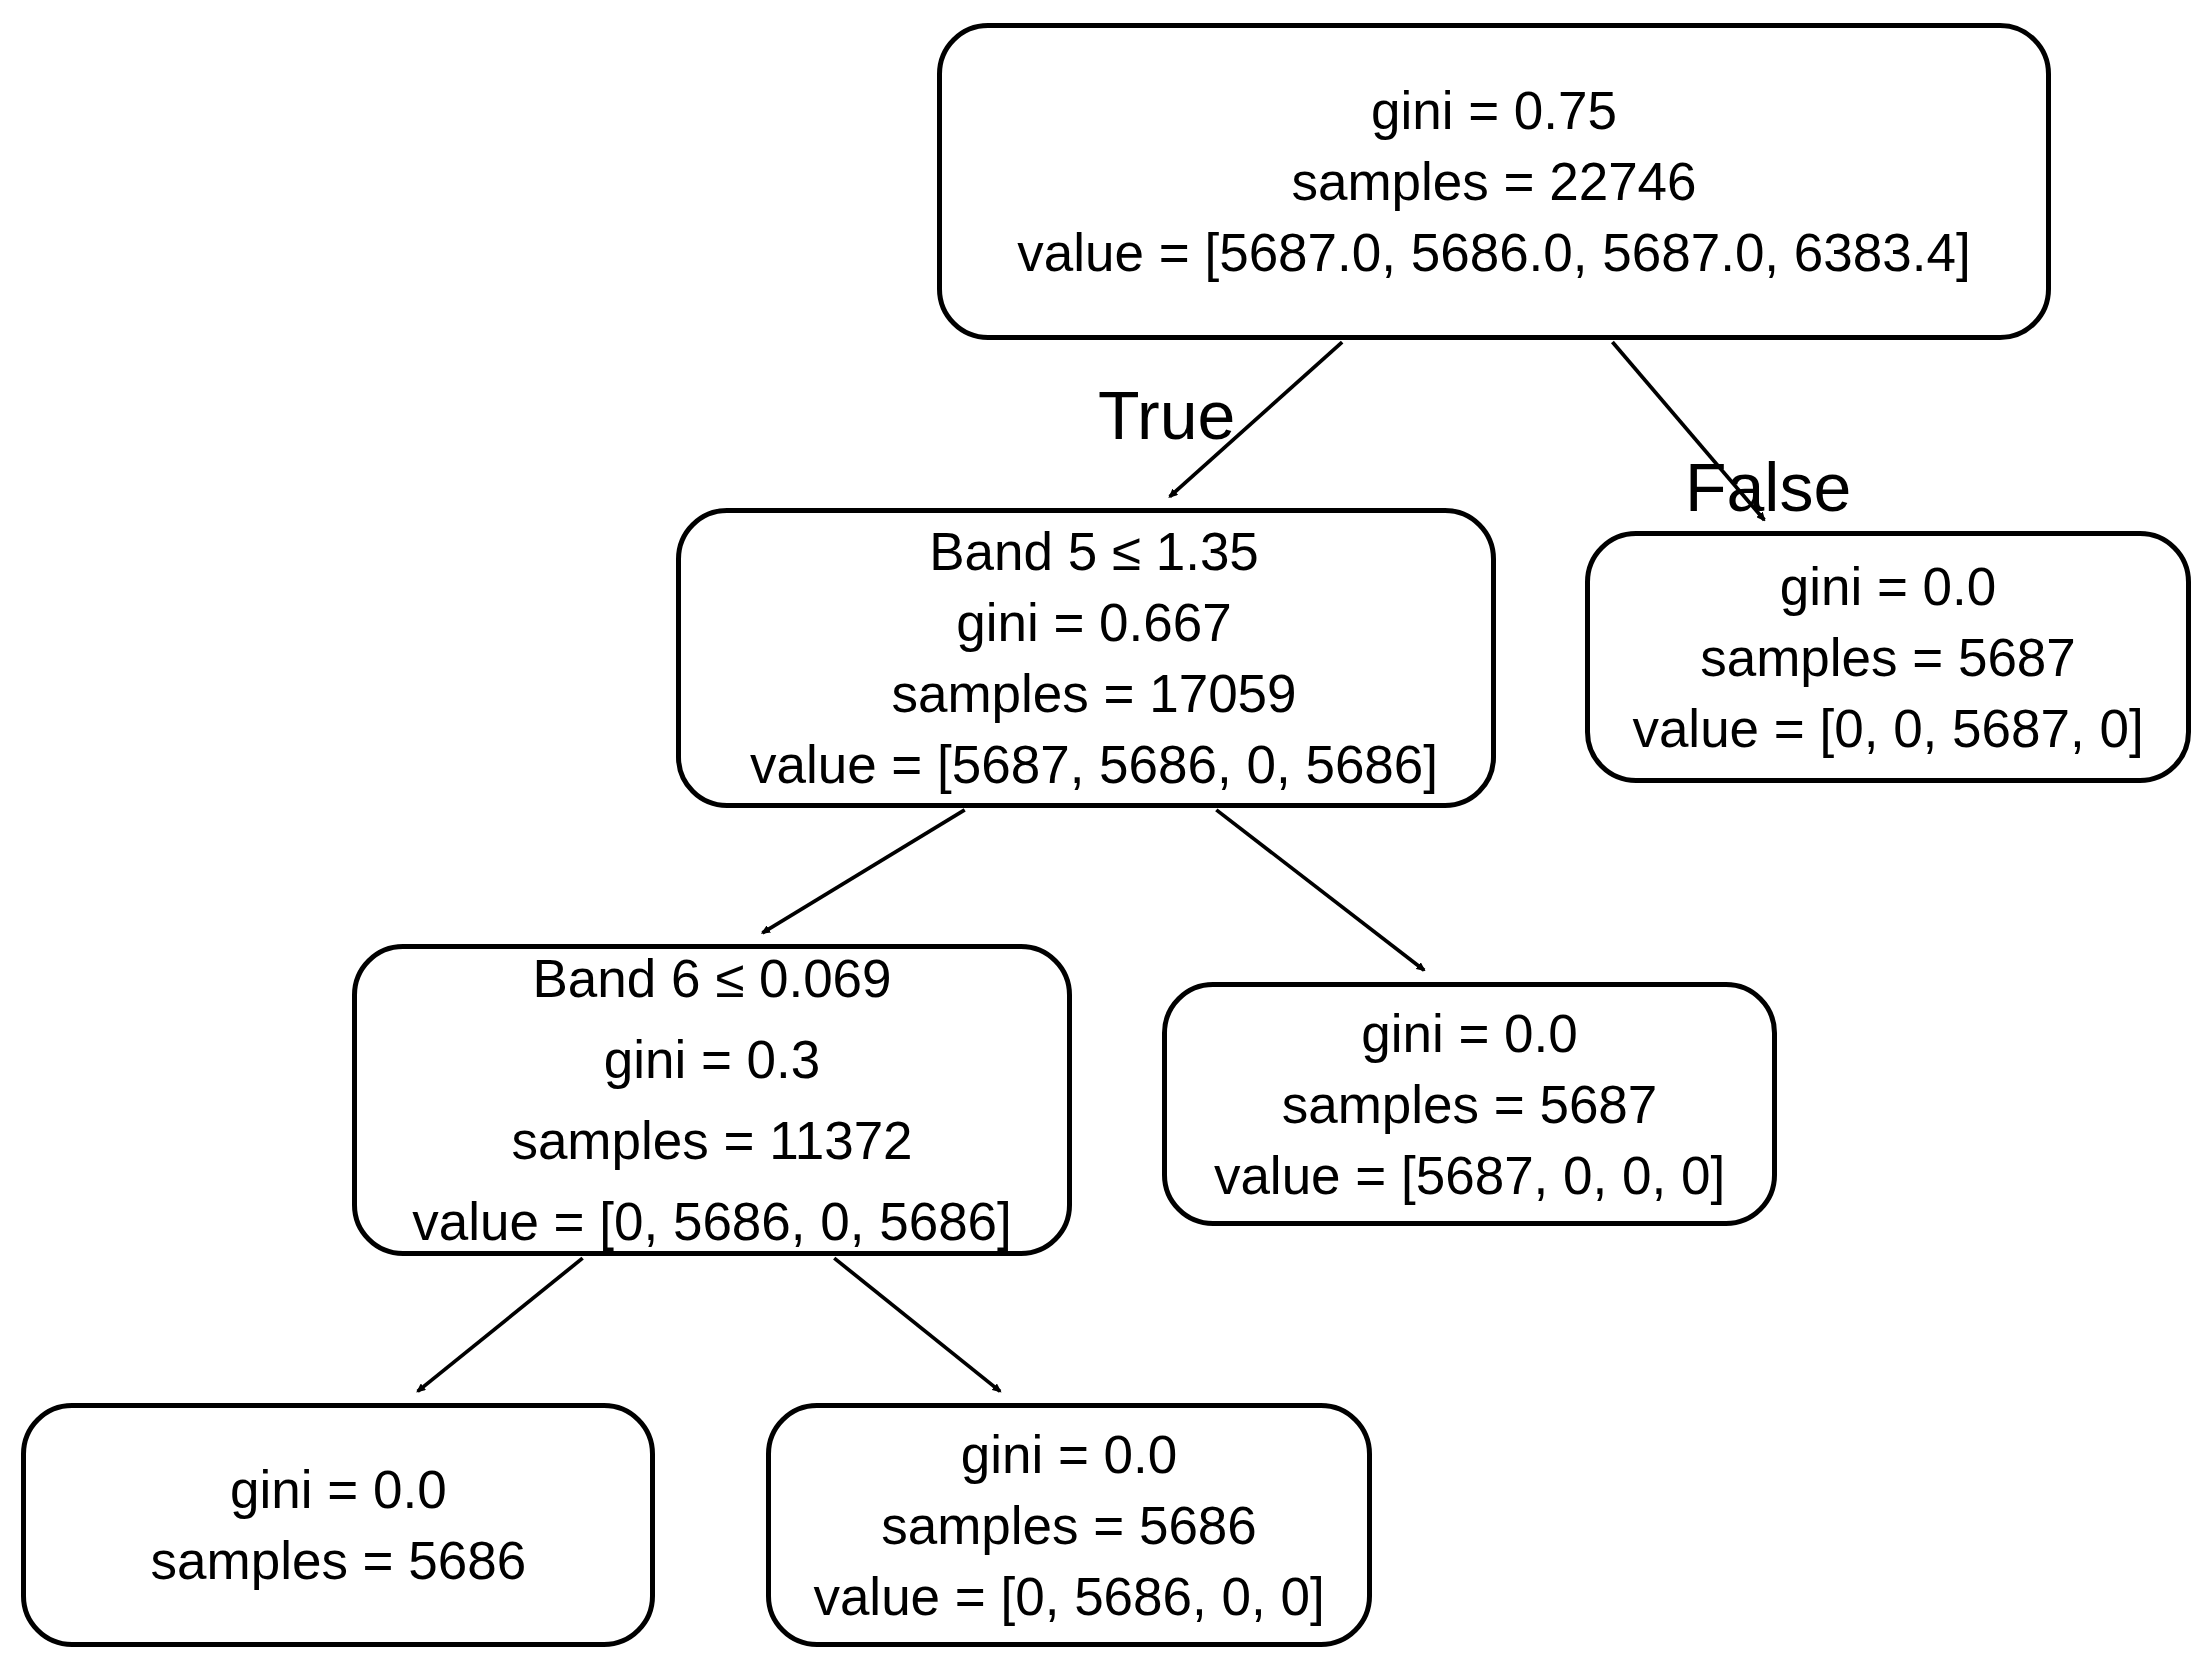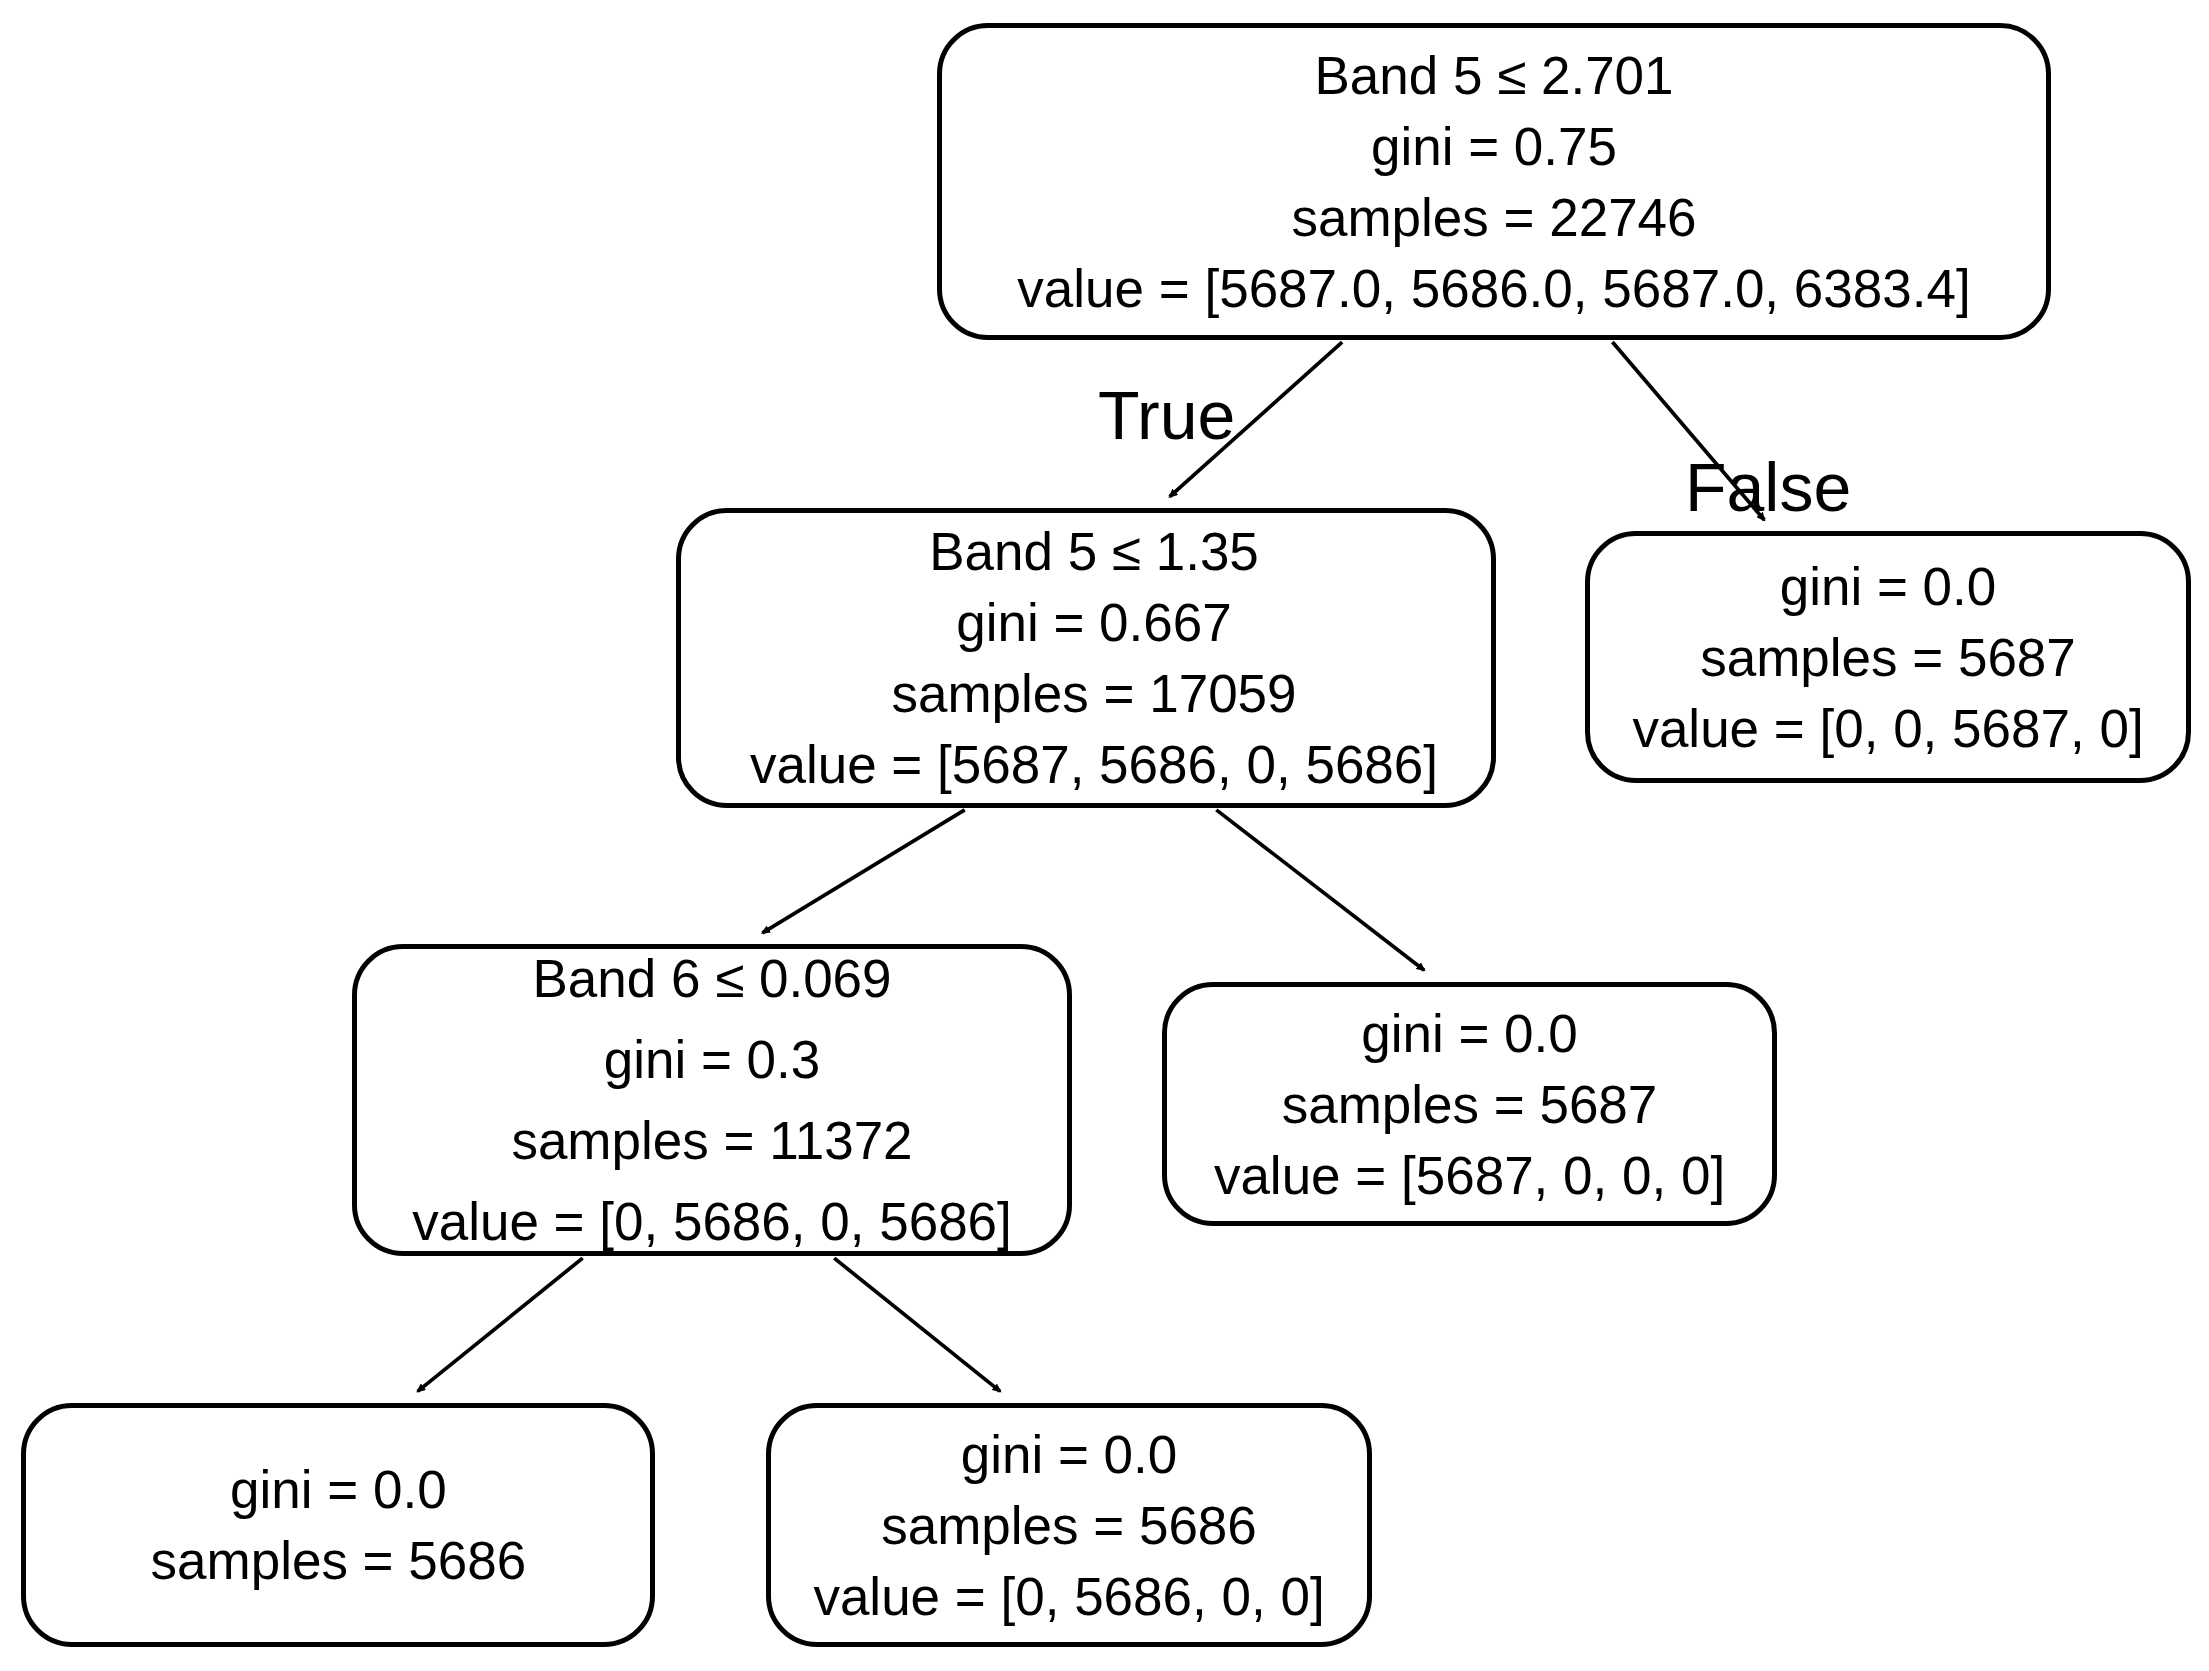--- a/index.html
+++ b/index.html
@@ -72,21 +72,20 @@
       <line x1="1440" y1="367" x2="1255" y2="533" marker-end="url(#arrow)" style="marker-end: url(#arrow);" transform="scale(1)" stroke="#000" stroke-width="4" marker-end-backup="arrow"></line>
       <line x1="1730" y1="367" x2="1893" y2="558" marker-end="url(#arrow)"></line>
       <line x1="1035" y1="869" x2="818" y2="1001" marker-end="url(#arrow)"></line>
       <line x1="1305" y1="869" x2="1528" y2="1041" marker-end="url(#arrow)"></line>
       <line x1="625" y1="1350" x2="448" y2="1493" marker-end="url(#arrow)"></line>
       <line x1="895" y1="1350" x2="1073" y2="1493" marker-end="url(#arrow)"></line>
     </g>
   </svg>
 
   <div class="node" id="node-root">
-    <div class="line">Band 5 ≤ 2.701</div>
     <div class="line">gini = 0.75</div>
     <div class="line">samples = 22746</div>
     <div class="line">value = [5687.0, 5686.0, 5687.0, 6383.4]</div>
   </div>
 
   <div class="edge-label" id="label-true">True</div>
   <div class="edge-label" id="label-false">False</div>
 
   <div class="node" id="node-l2-left">
     <div class="line">Band 5 ≤ 1.35</div>

